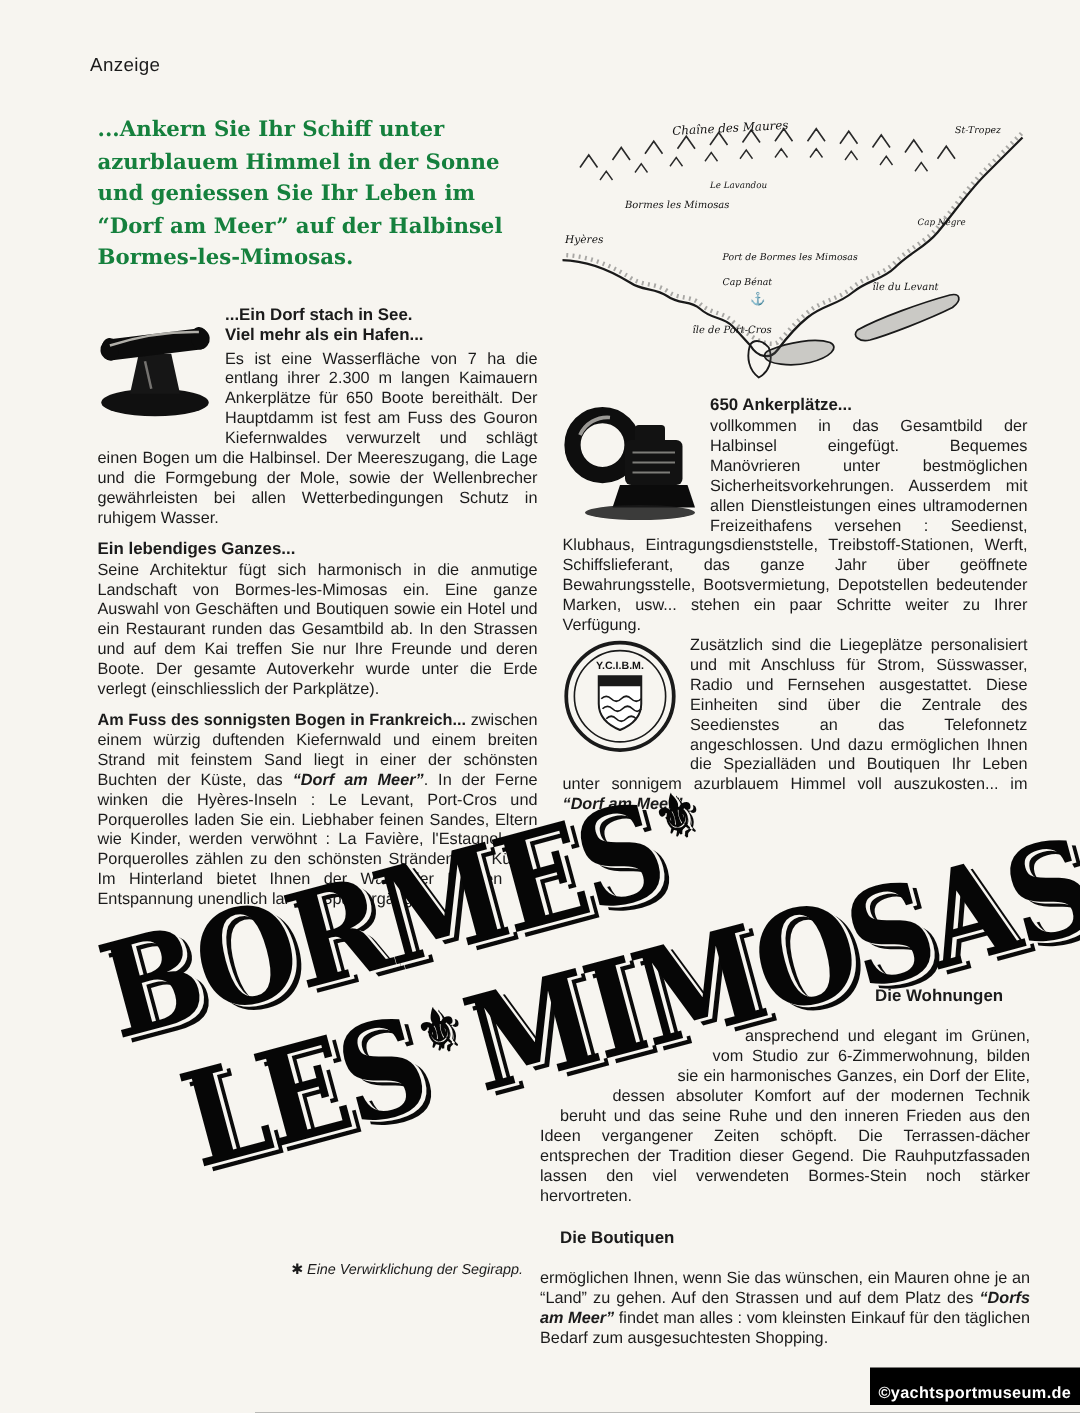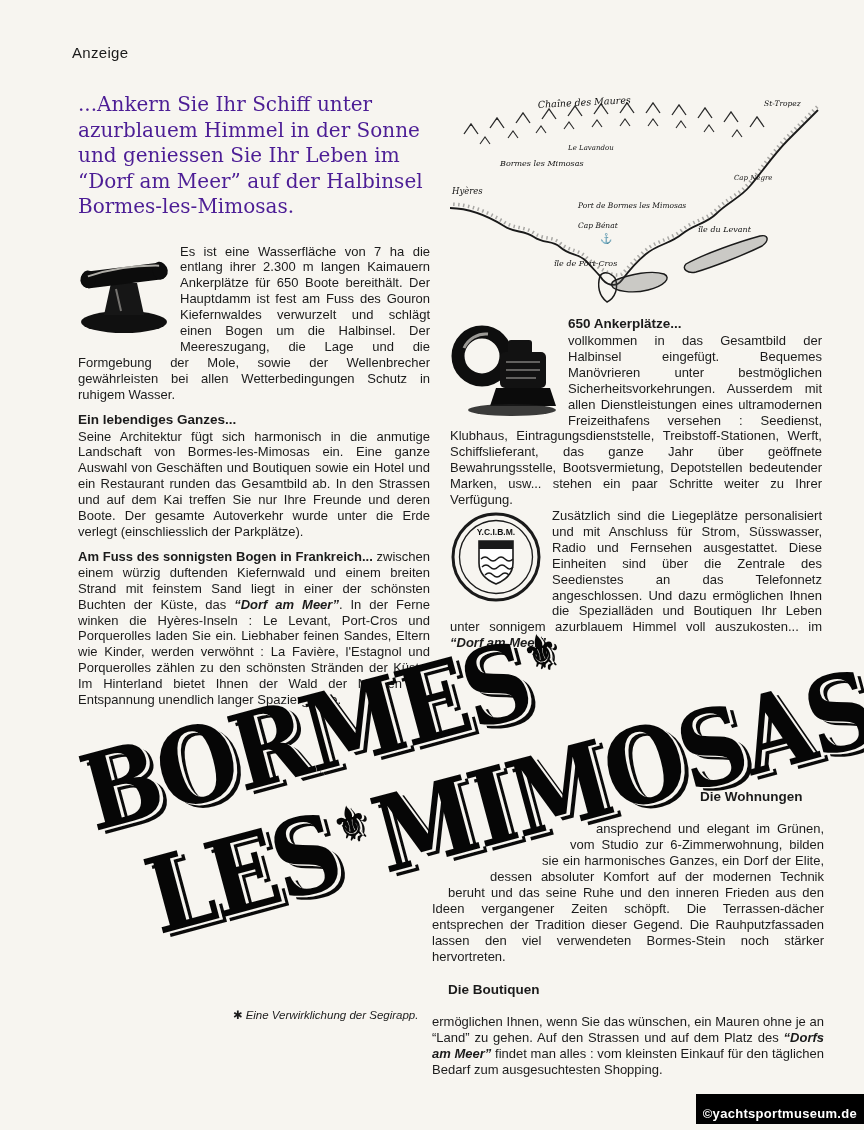--- a/index.html
+++ b/index.html
@@ -6,22 +6,22 @@
   .page {
     position:relative; width:864px; height:1130px; margin:0 auto;
     background:#f7f5f0; color:#1b1b1b; overflow:hidden;
     font-family:"Liberation Sans", sans-serif;
   }
   .anzeige { position:absolute; left:72px; top:44px; font-size:15px; letter-spacing:.3px; }
 
   
   .col-left { position:absolute; left:78px; top:92px; width:352px; }
   .headline {
-    font-family:"DejaVu Serif", serif; font-weight:normal;
-    font-size:20px; line-height:25.5px; margin:0 0 24px 0; color:#4c1d95;
+    font-family:"DejaVu Serif", serif; font-weight:bold;
+    font-size:17px; line-height:25.5px; margin:0 0 24px 0; color:#15803d;
   }
   .subhead { font-size:13.5px; font-weight:bold; line-height:16px; margin:0 0 3px 0; }
   .body-p { font-size:13px; line-height:15.9px; text-align:justify; margin:0 0 9px 0; }
   .lead-h { font-size:13.5px; font-weight:bold; margin:4px 0 1px 0; line-height:16px; }
   .runin { font-weight:bold; }
   .q { font-weight:bold; font-style:italic; }
   .cleat-fig { float:left; width:92px; height:88px; margin:3px 10px 8px 0; }
 
   
   .col-right { position:absolute; left:450px; top:90px; width:372px; }
@@ -74,20 +74,24 @@
           <path d="M33,36 L59,36 L66,68 L26,68 Z" fill="#161616"></path>
           <path d="M38,42 l5,22" stroke="#e8e5de" stroke-width="2" opacity="0.45" fill="none"></path>
           <g transform="rotate(-7 46 28)">
             <rect x="2" y="20" width="88" height="17" rx="8.5" fill="#0c0c0c"></rect>
             <ellipse cx="10" cy="28" rx="7" ry="9" fill="#0c0c0c"></ellipse>
             <ellipse cx="82" cy="28" rx="7" ry="9" fill="#0c0c0c"></ellipse>
             <path d="M10,25 q36,-7 72,-2" stroke="#e8e5de" stroke-width="2" fill="none" opacity="0.75"></path>
           </g>
         </svg>
       </div>
+      <h2 class="subhead">
+        <span>...Ein Dorf stach in See.</span><br>
+        <span>Viel mehr als ein Hafen...</span>
+      </h2>
       <p class="body-p">Es ist eine Wasserfläche von 7 ha die entlang ihrer 2.300 m langen Kaimauern Ankerplätze für 650 Boote bereithält. Der Hauptdamm ist fest am Fuss des Gouron Kiefernwaldes verwurzelt und schlägt einen Bogen um die Halbinsel. Der Meereszugang, die Lage und die Formgebung der Mole, sowie der Wellenbrecher gewährleisten bei allen Wetterbedingungen Schutz in ruhigem Wasser.</p>
     </div>
 
     <h3 class="lead-h">Ein lebendiges Ganzes...</h3>
     <p class="body-p">Seine Architektur fügt sich harmonisch in die anmutige Landschaft von Bormes-les-Mimosas ein. Eine ganze Auswahl von Geschäften und Boutiquen sowie ein Hotel und ein Restaurant runden das Gesamtbild ab. In den Strassen und auf dem Kai treffen Sie nur Ihre Freunde und deren Boote. Der gesamte Autoverkehr wurde unter die Erde verlegt (einschliesslich der Parkplätze).</p>
 
     <p class="body-p">
       <span class="runin">Am Fuss des sonnigsten Bogen in Frankreich...</span>
       <span>zwischen einem würzig duftenden Kiefernwald und einem breiten Strand mit feinstem Sand liegt in einer der schönsten Buchten der Küste, das </span><span class="q">“Dorf am Meer”</span><span>. In der Ferne winken die Hyères-Inseln : Le Levant, Port-Cros und Porquerolles laden Sie ein. Liebhaber feinen Sandes, Eltern wie Kinder, werden verwöhnt : La Favière, l'Estagnol und Porquerolles zählen zu den schönsten Stränden der Küste. Im Hinterland bietet Ihnen der Wald der Mauren die Entspannung unendlich langer Spaziergänge.</span>
     </p>

